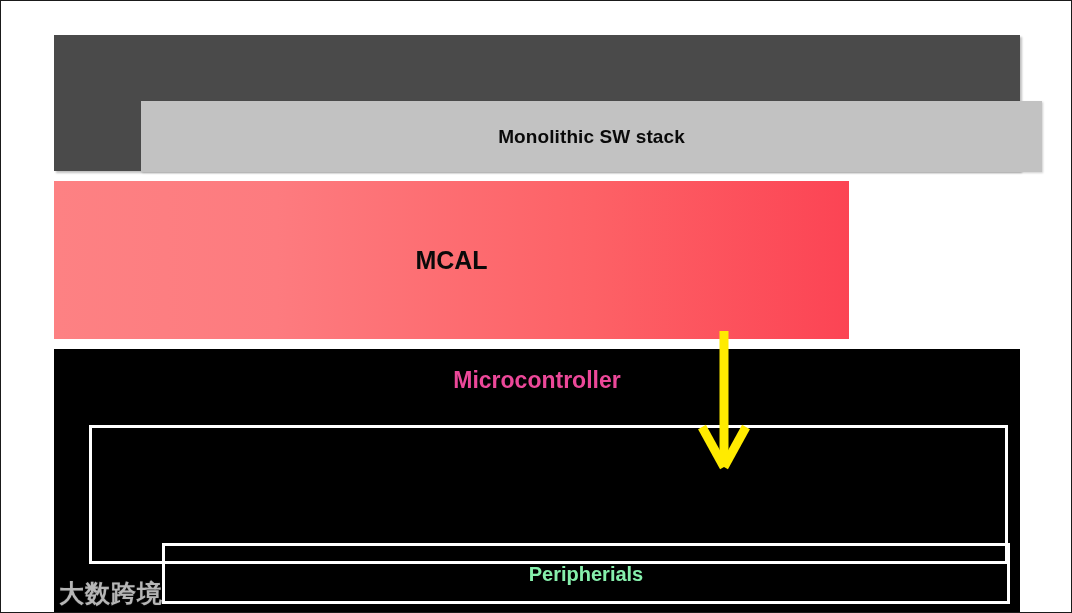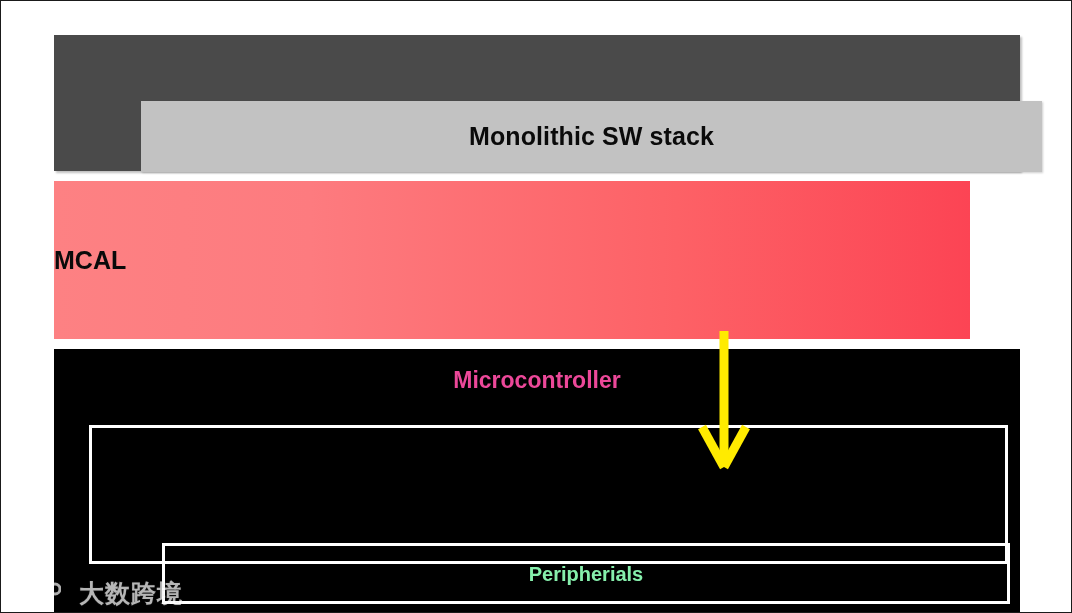--- a/index.html
+++ b/index.html
@@ -37,38 +37,38 @@
     top: 66px;
     width: 901px;
     height: 71px;
     background: #c2c2c2;
     display: flex;
     align-items: center;
     justify-content: center;
     box-shadow: 1px 1px 2px rgba(0,0,0,0.2);
   }
   .sw-inner-label {
-    font-size: 25px;
+    font-size: 19px;
     font-weight: bold;
     color: #0a0a0a;
     letter-spacing: 0.1px;
     line-height: 1;
   }
 
   
   .mcal {
     position: absolute;
     left: 53px;
     top: 180px;
-    width: 916px;
+    width: 795px;
     height: 158px;
     background: linear-gradient(to right, #fd8183 0%, #fd7b7f 28%, #fd6166 68%, #fc4454 100%);
     display: flex;
     align-items: center;
-    justify-content: flex-start;
+    justify-content: center;
   }
   .mcal-label {
     font-size: 25px;
     font-weight: bold;
     color: #0a0a0a;
     line-height: 1;
   }
 
   
   .mcu {
@@ -126,27 +126,27 @@
     left: 694px;
     top: 326px;
     width: 58px;
     height: 146px;
     pointer-events: none;
   }
 
   
   .watermark {
     position: absolute;
-    left: 14px;
+    left: 6px;
     top: 572px;
     width: 200px;
     height: 40px;
     display: flex;
     align-items: center;
-    gap: 18px;
+    gap: 6px;
     opacity: 0.80;
     pointer-events: none;
   }
   .wm-logo { width: 46px; height: 30px; flex: none; }
   .wm-text {
     font-size: 25px;
     font-weight: bold;
     color: rgba(255,255,255,0.88);
     letter-spacing: 1px;
     line-height: 1;

